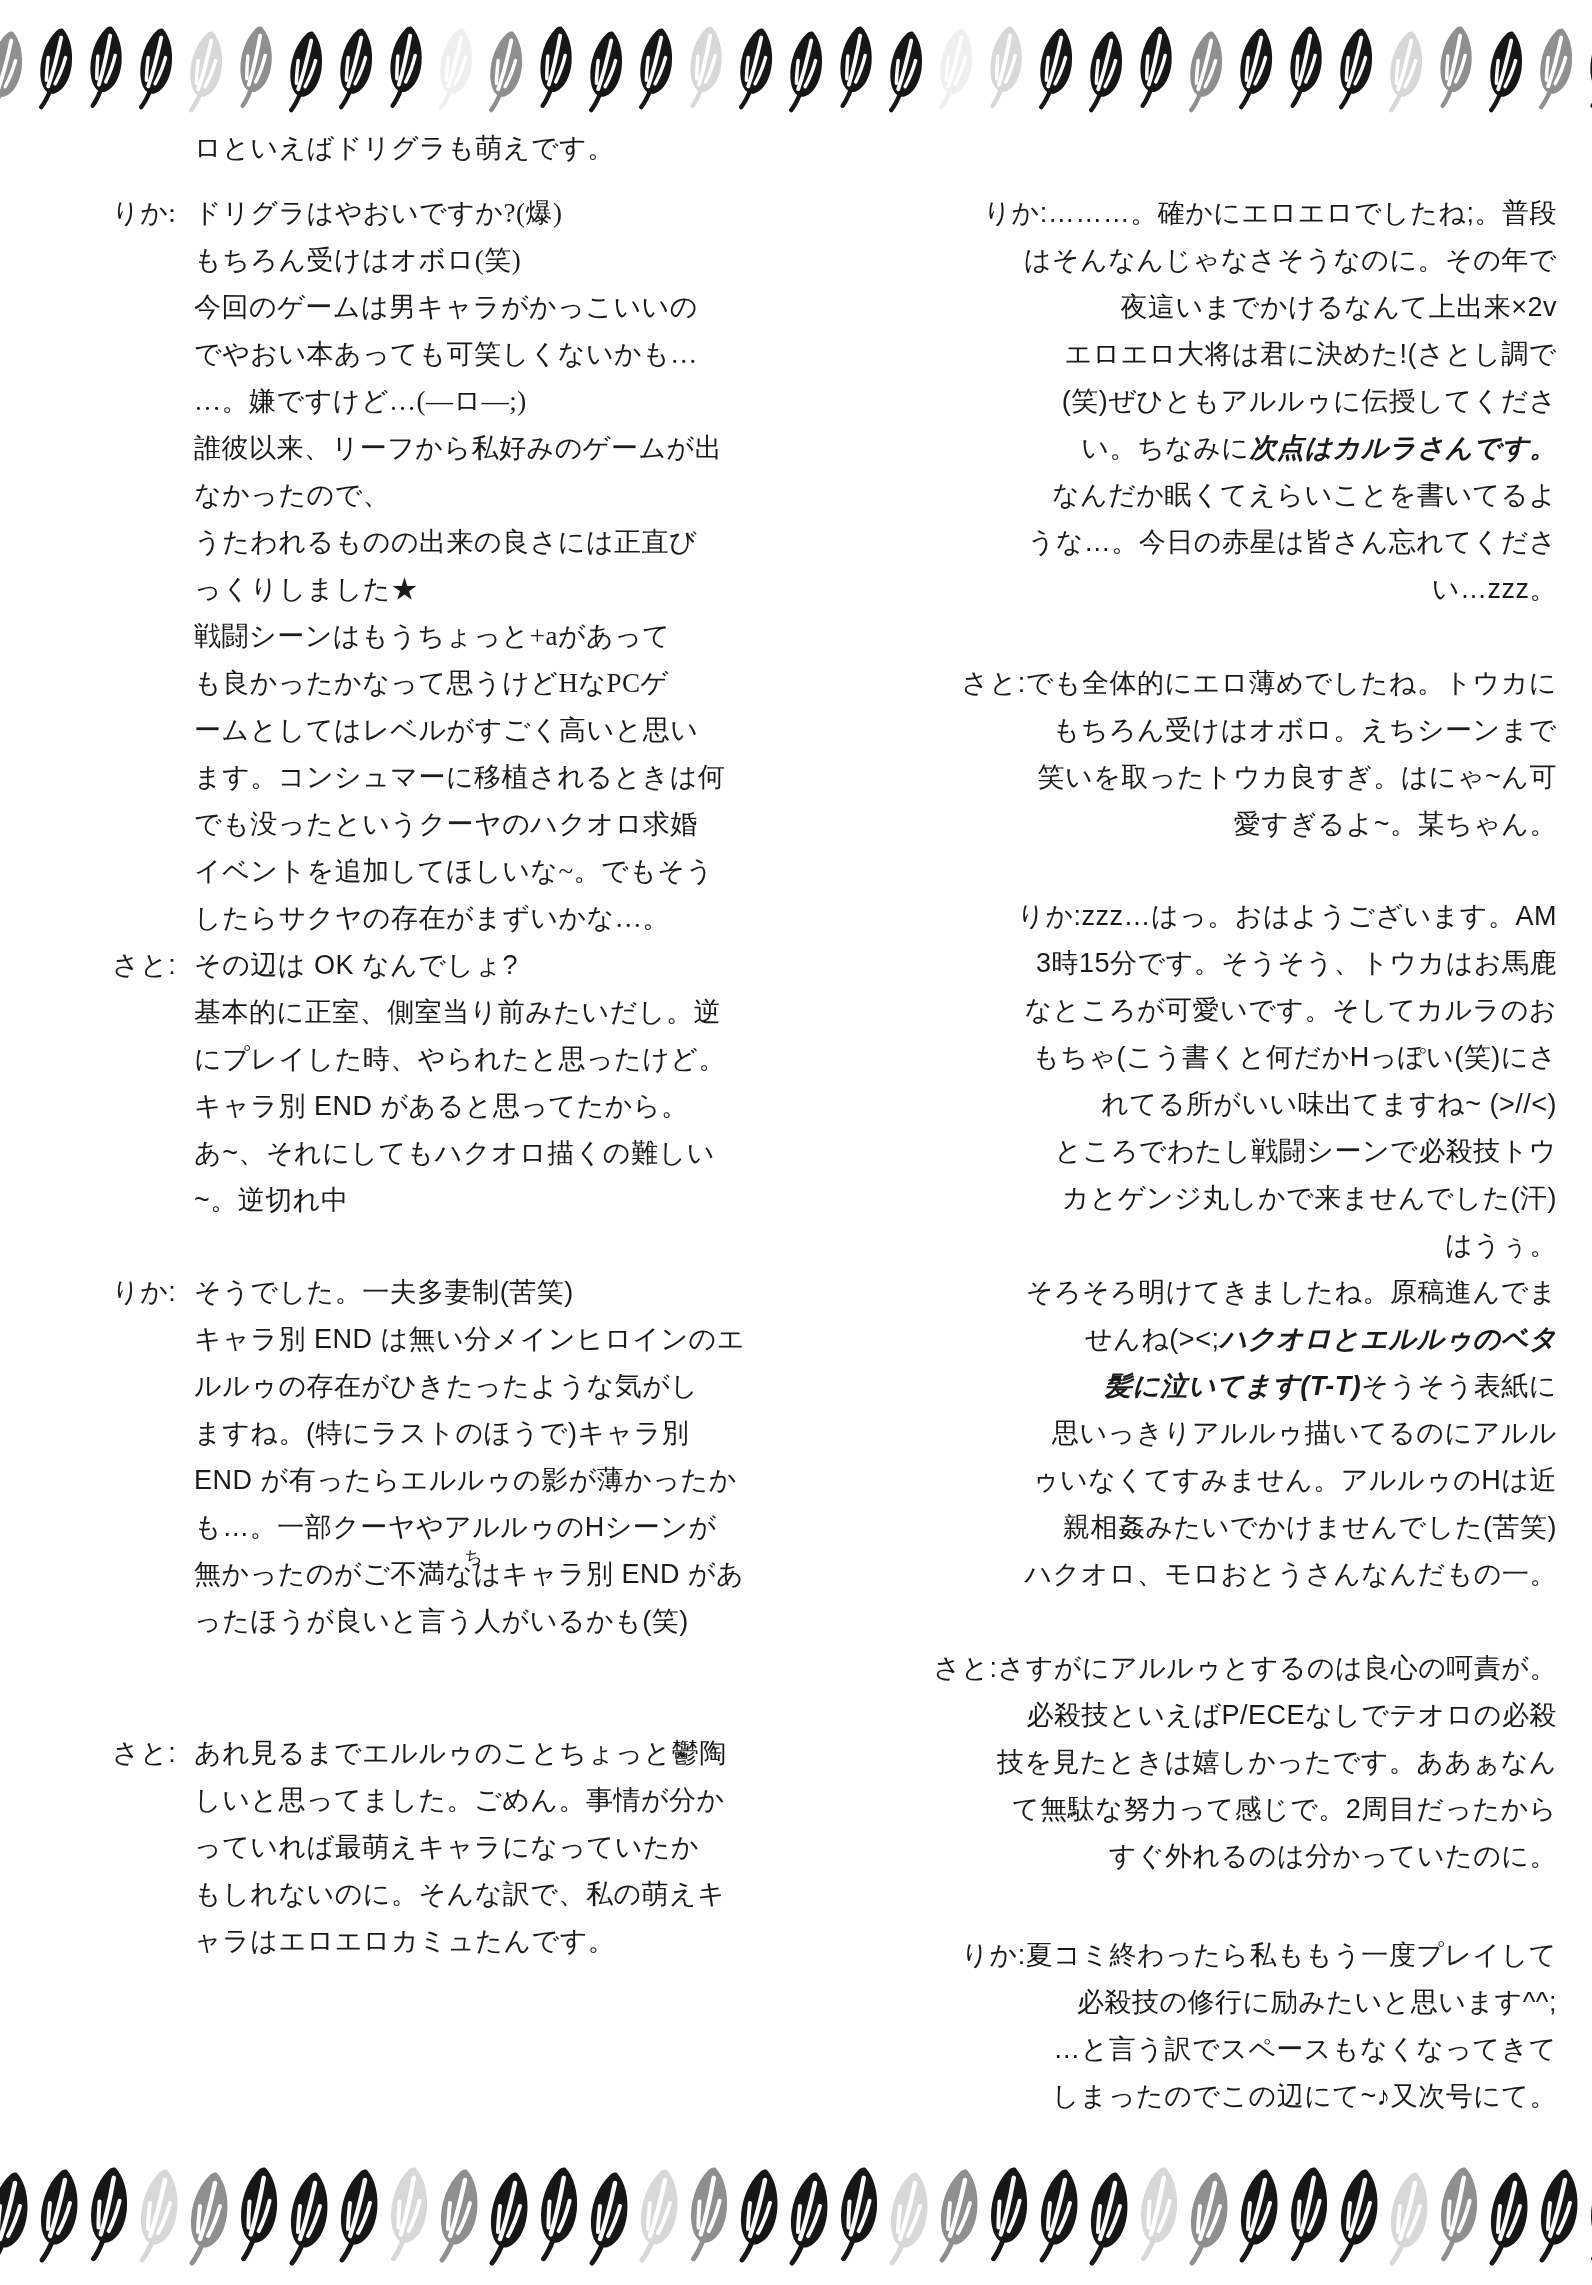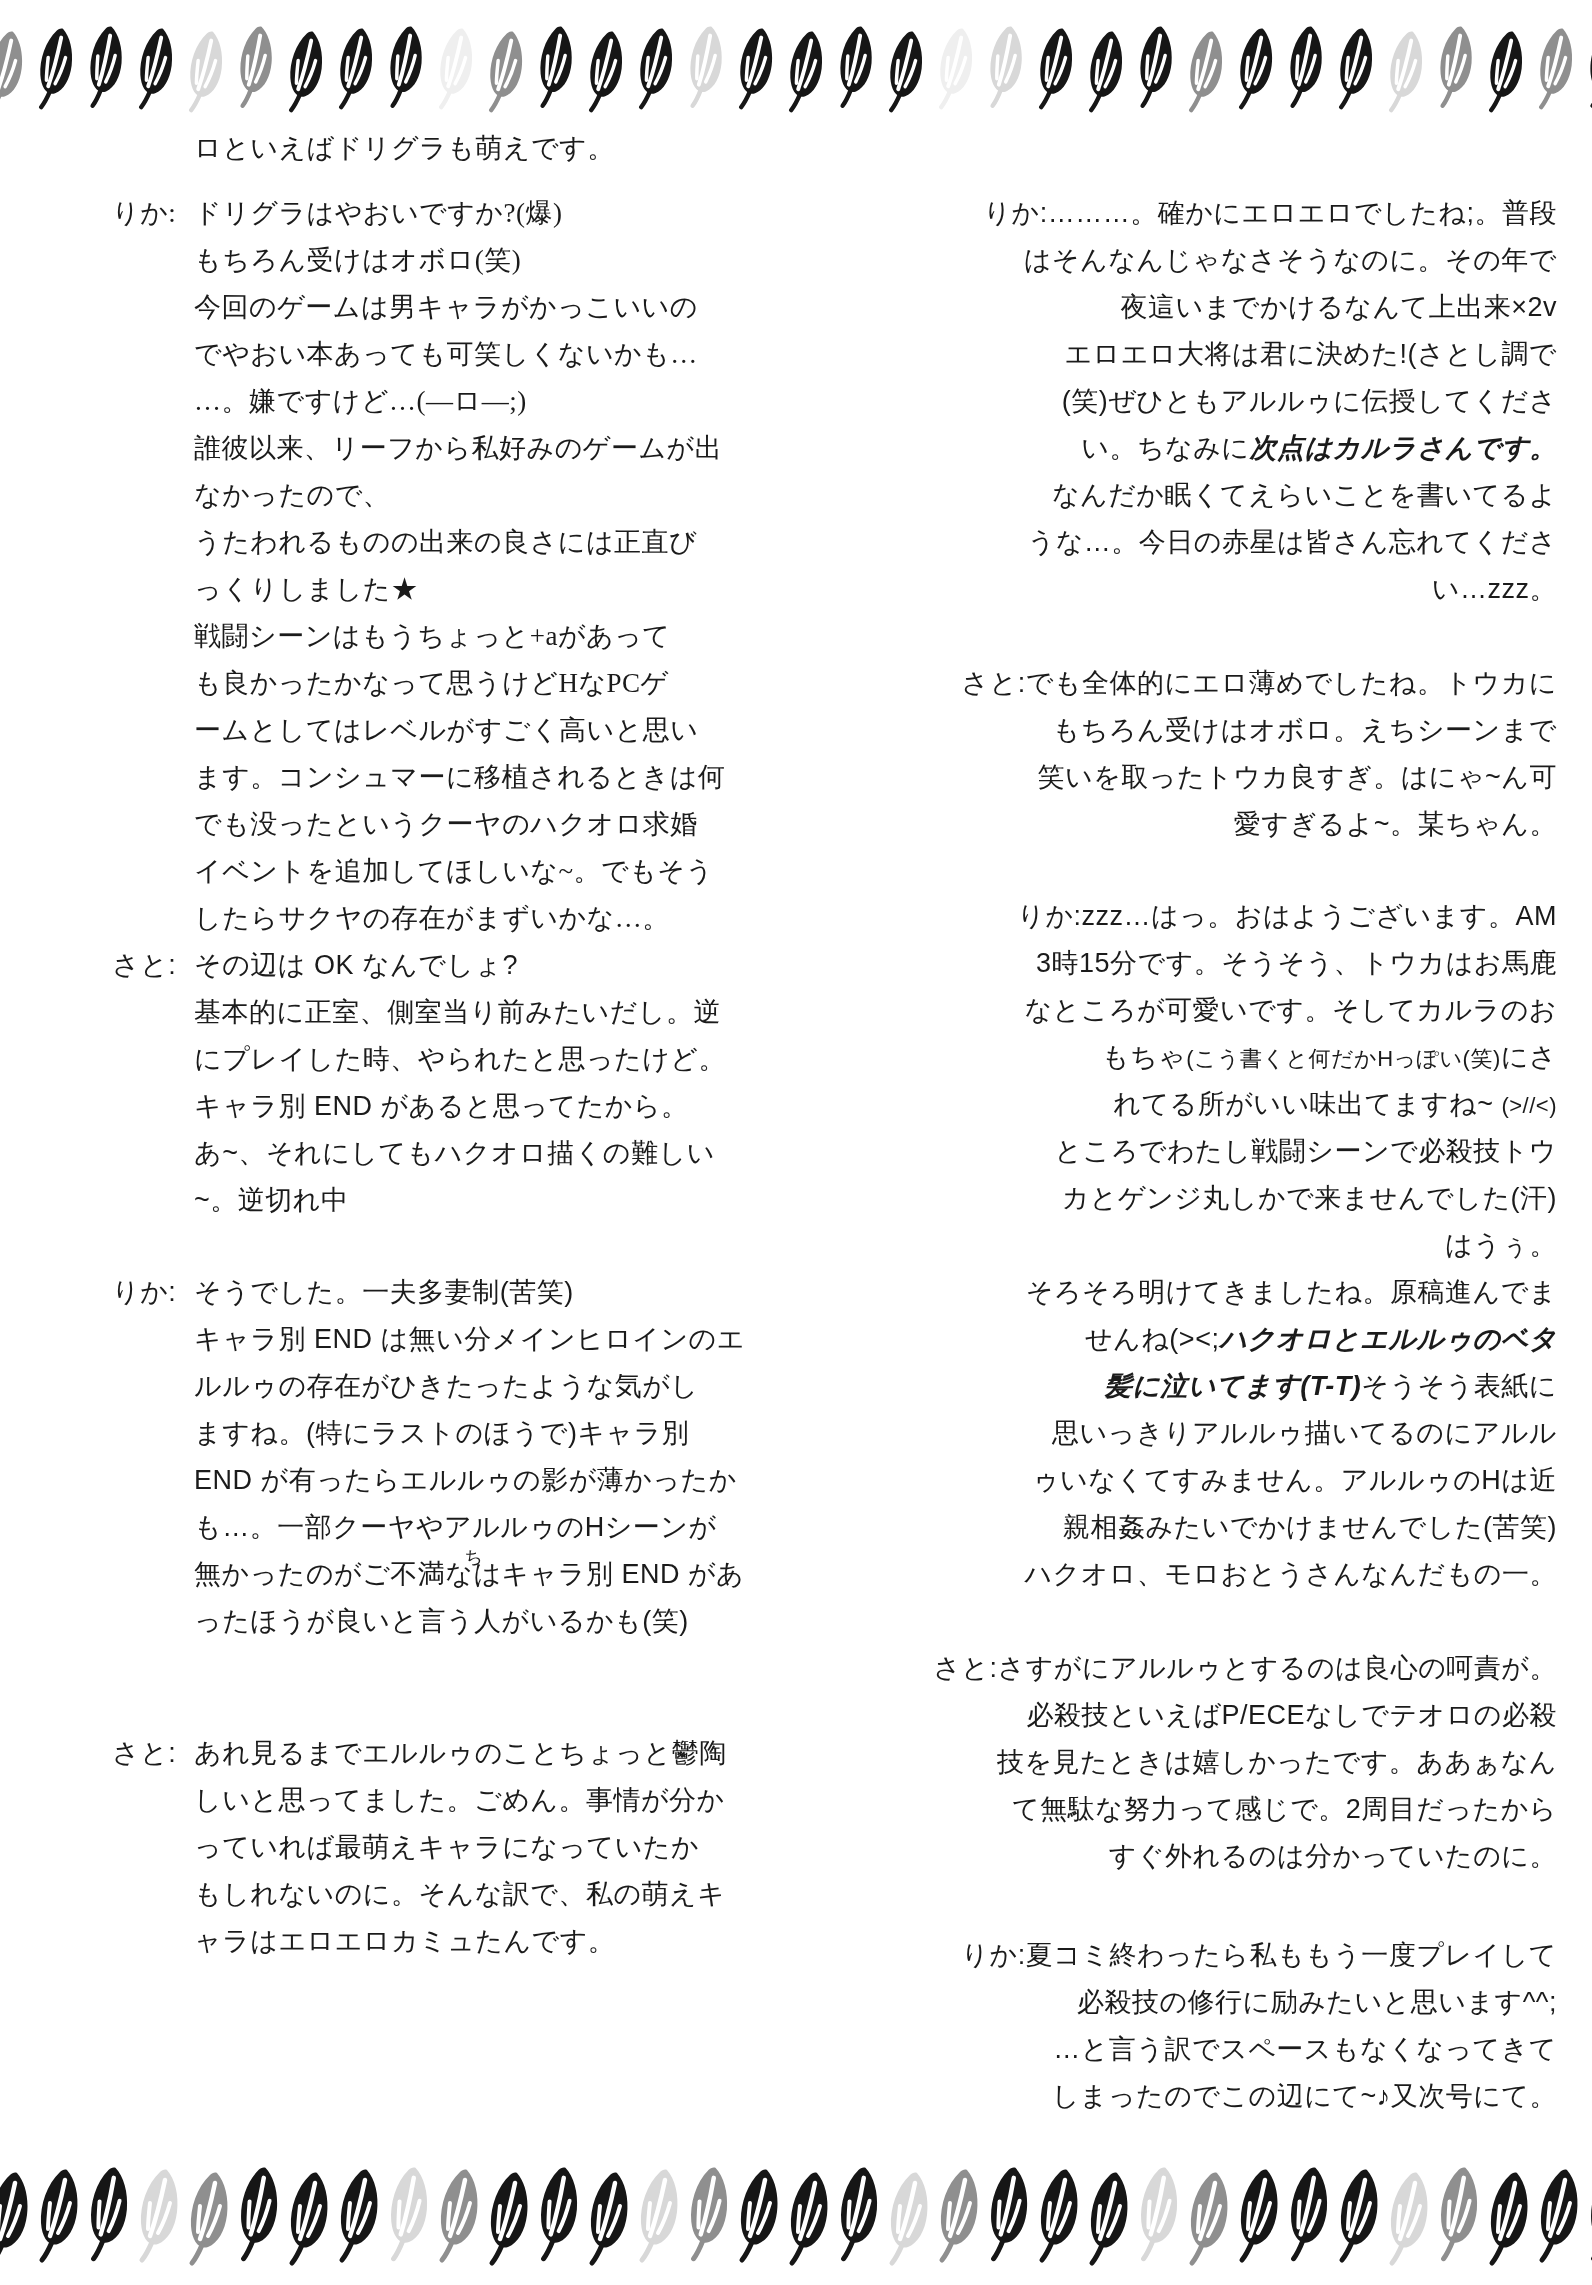--- a/index.html
+++ b/index.html
@@ -26,21 +26,21 @@
   .col{position:absolute;}
   #left-col{left:112px;top:125px;width:687px;}
   #right-col{left:841px;top:190px;width:716px;text-align:right;}
   .line{
     height:47px;line-height:47px;white-space:nowrap;
     font-size:27px;letter-spacing:0.5px;
   }
   .line .speaker{display:inline-block;width:82px;}
   .line.cont{padding-left:82px;}
   .line b{font-weight:800;font-style:italic;}
-  .line .small{font-size:22px;}
+  .line .small{font-size:27px;}
   .ins{
     display:inline-block;width:0;overflow:visible;
     transform:translate(-9px,-20px);font-size:18px;
   }
   .block{margin:0;}
 </style>
 </head>
 <body>
 
 <svg width="0" height="0" style="position:absolute" aria-hidden="true">

